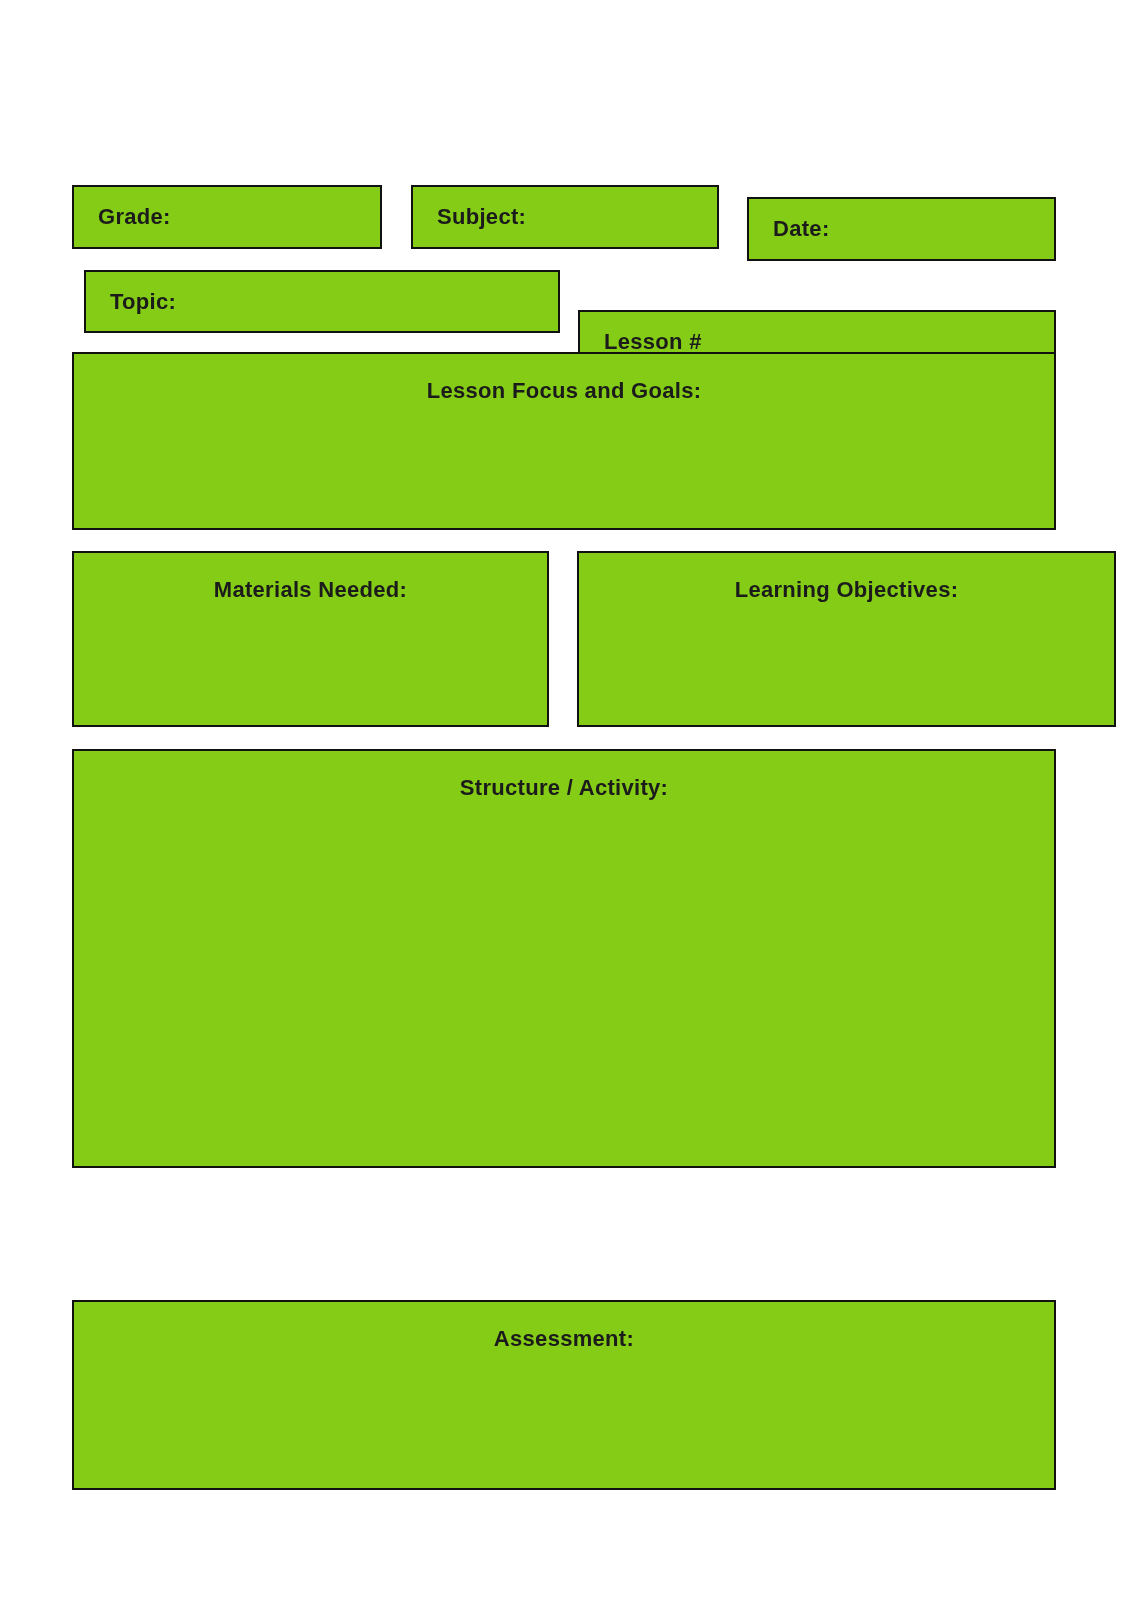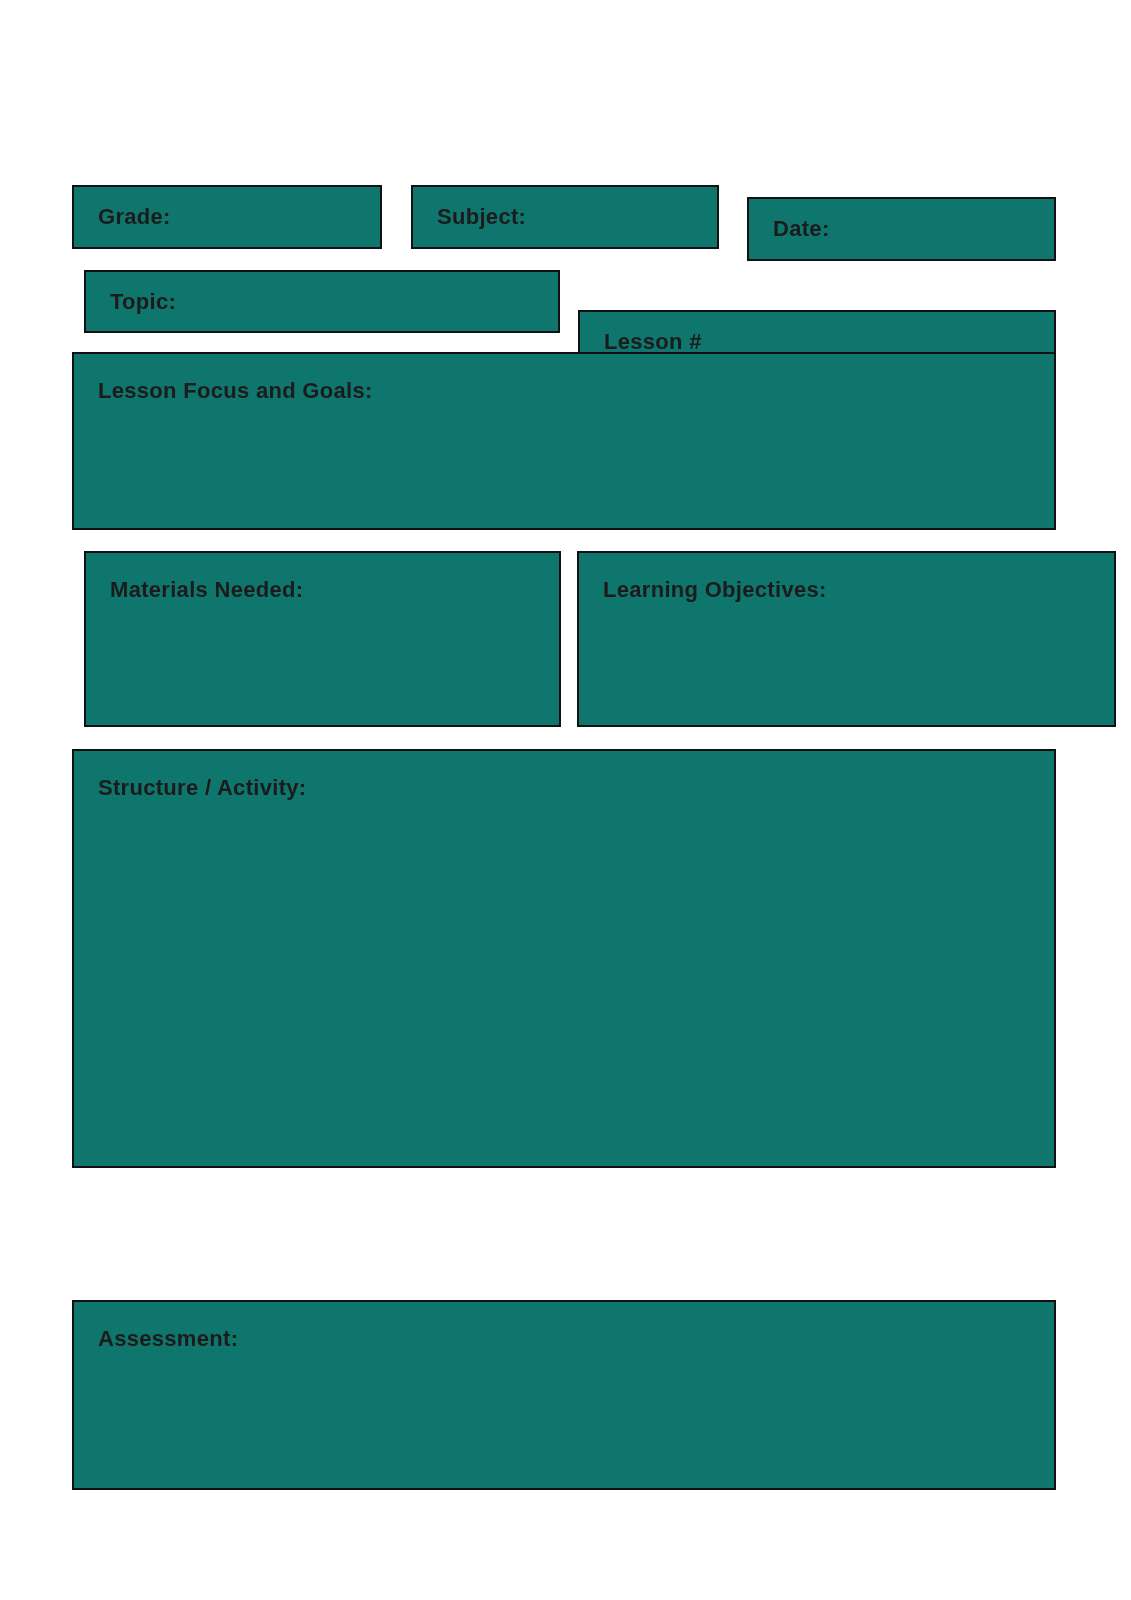--- a/index.html
+++ b/index.html
@@ -27,30 +27,30 @@
     line-height: 1;
     letter-spacing: 5px;
     color: #0d0d0d;
     -webkit-text-stroke: 2px #0d0d0d;
     white-space: nowrap;
   }
 
   .box {
     position: absolute;
     border: 2.5px solid #111111;
-    background: #0f766e;
+    background: #84cc16;
     display: flex;
   }
   .box.small {
     align-items: center;
     padding-left: 24px;
   }
   .box.large {
-    flex-direction: row;
-    align-items: flex-start;
+    flex-direction: column;
+    align-items: center;
     padding: 24px 24px 12px 24px;
   }
   .label {
     font-size: 22px;
     font-weight: bold;
     letter-spacing: 0.3px;
     color: #1b1b1b;
     white-space: nowrap;
   }
   .value-area {
@@ -61,21 +61,21 @@
   }
   .box.large .value-area { margin-left: 0; width: 100%; }
 
   
   .b-grade       { left: 72px;  top: 185px;  width: 310px; height: 64px; }
   .b-subject     { left: 411px; top: 185px;  width: 308px; height: 64px; }
   .b-date        { left: 747px; top: 181px;  width: 309px; height: 64px; margin-top: 16px; }
   .b-topic       { left: 84px;  top: 270px;  width: 476px; height: 63px; }
   .b-lesson      { left: 578px; top: 270px;  width: 478px; height: 63px; margin-top: 40px; }
   .b-focus       { left: 72px;  top: 352px;  width: 984px; height: 178px; }
-  .b-materials   { left: 84px;  top: 551px;  width: 477px; height: 176px; }
+  .b-materials   { left: 72px;  top: 551px;  width: 477px; height: 176px; }
   .b-objectives  { left: 577px; top: 551px;  width: 539px; height: 176px; }
   .b-structure   { left: 72px;  top: 749px;  width: 984px; height: 419px; }
   .b-assessment  { left: 72px;  top: 1300px; width: 984px; height: 190px; }
 </style>
 </head>
 <body>
 
 <div class="page">
 
 

